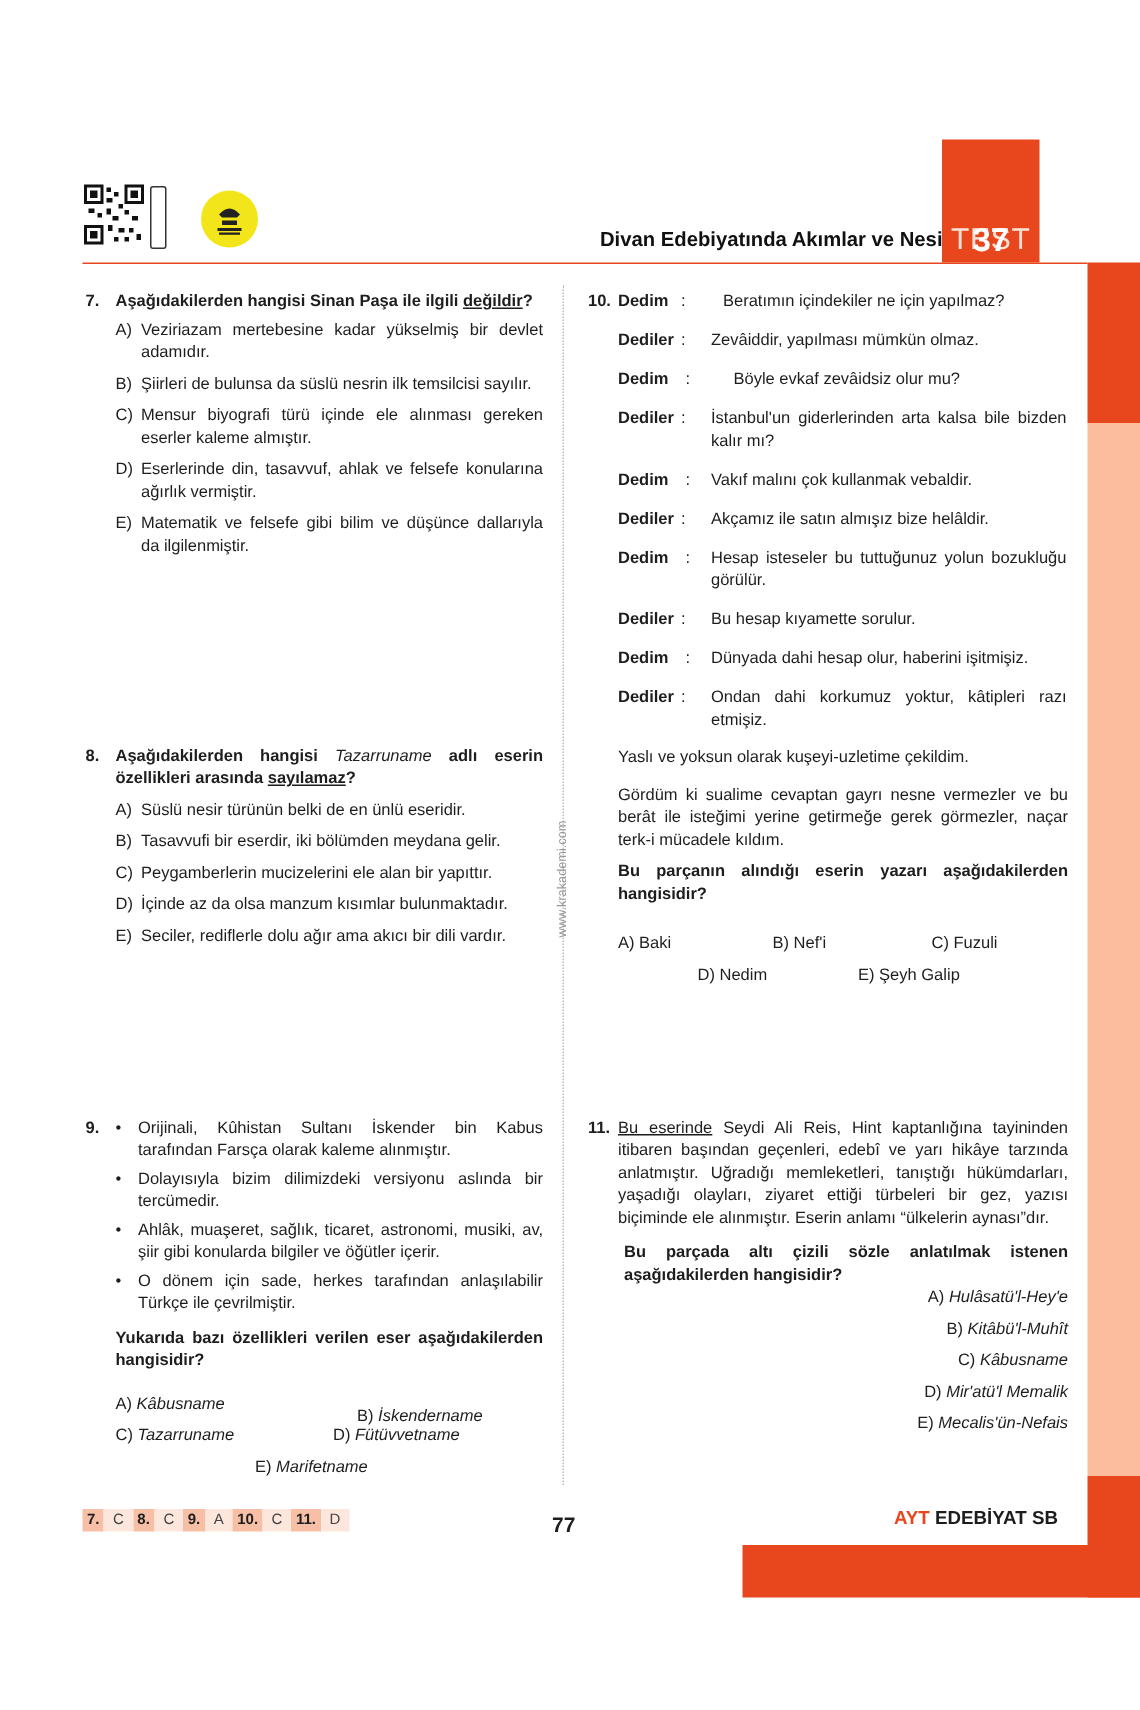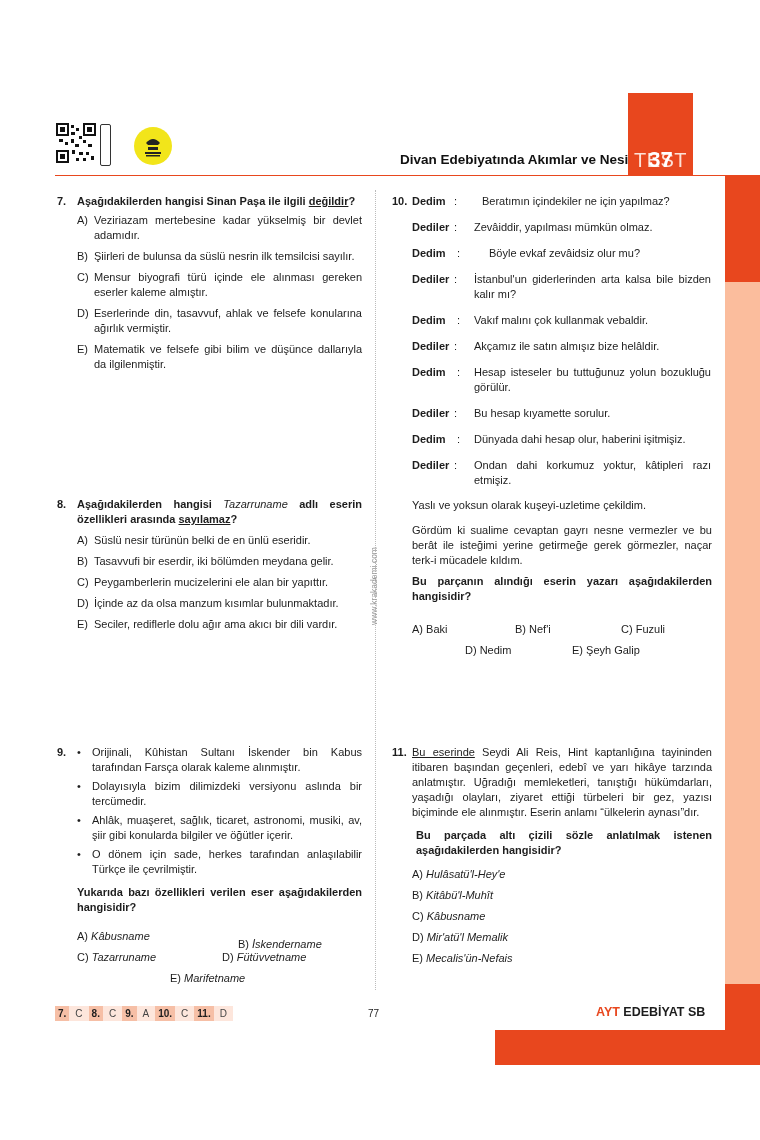--- a/index.html
+++ b/index.html
@@ -29,21 +29,21 @@
   .it { font-style:italic; }
   .ul { text-decoration:underline; }
   .dlg { position:absolute; font-size:11px; line-height:15px; }
   .dlg .sp { position:absolute; left:0;font-weight:bold; }
   .dlg .col { position:absolute; }
   .dlg .tx { position:absolute; left:72px; width:237px; text-align:justify; }
   
   .ans { left:55px; top:1006px; display:flex; font-size:10px; }
   .ans .n { background:#f6bfa6; font-weight:bold; padding:2px 3px; }
   .ans .v { background:#fde6dc; padding:2px 6px; color:#444; }
-  .pageno { left:368px; top:1008px; font-size:10px; font-weight:normal; }
+  .pageno { left:368px; top:1008px; font-size:14px; font-weight:bold; }
   .brand { left:596px; top:1005px; font-size:12.5px; font-weight:bold; }
   .brand .a { color:#e8471e; }
 </style>
 </head>
 <body>
 
 <div class="abs side-orange"></div>
 <div class="abs side-peach"></div>
 <div class="abs side-orange2"></div>
 <div class="abs bottom-bar"></div>
@@ -245,21 +245,21 @@
   <div class="opt" style="left:73px; top:441px;"><span>D)</span> <span>Nedim</span></div>
   <div class="opt" style="left:180px; top:441px;"><span>E)</span> <span>Şeyh Galip</span></div>
 </div>
 
 <div class="abs q" style="left:392px; top:745px; width:320px;">
   <span class="qnum" style="left:0; top:0;">11.</span>
   <div style="margin-left:20px; text-align:justify;">
     <span class="ul">Bu eserinde</span><span> Seydi Ali Reis, Hint kaptanlığına tayininden itibaren başından geçenleri, edebî ve yarı hikâye tarzında anlatmıştır. Uğradığı memleketleri, tanıştığı hükümdarları, yaşadığı olayları, ziyaret ettiği türbeleri bir gez, yazısı biçiminde ele alınmıştır. Eserin anlamı “ülkelerin aynası”dır.</span>
   </div>
   <div class="stem" style="margin-left:24px; margin-top:8px; text-align:justify;">Bu parçada altı çizili sözle anlatılmak istenen aşağıdakilerden hangisidir?</div>
-  <div style="margin-left:20px; margin-top:9px;">
+  <div style="margin-left:20px; text-align:right;">
     <div style="margin-bottom:6px;"><span>A)</span> <span class="it">Hulâsatü'l-Hey'e</span></div>
     <div style="margin-bottom:6px;"><span>B)</span> <span class="it">Kitâbü'l-Muhît</span></div>
     <div style="margin-bottom:6px;"><span>C)</span> <span class="it">Kâbusname</span></div>
     <div style="margin-bottom:6px;"><span>D)</span> <span class="it">Mir'atü'l Memalik</span></div>
     <div style="margin-bottom:6px;"><span>E)</span> <span class="it">Mecalis'ün-Nefais</span></div>
   </div>
 </div>
 
 <div class="abs ans">
   <span class="n">7.</span>

